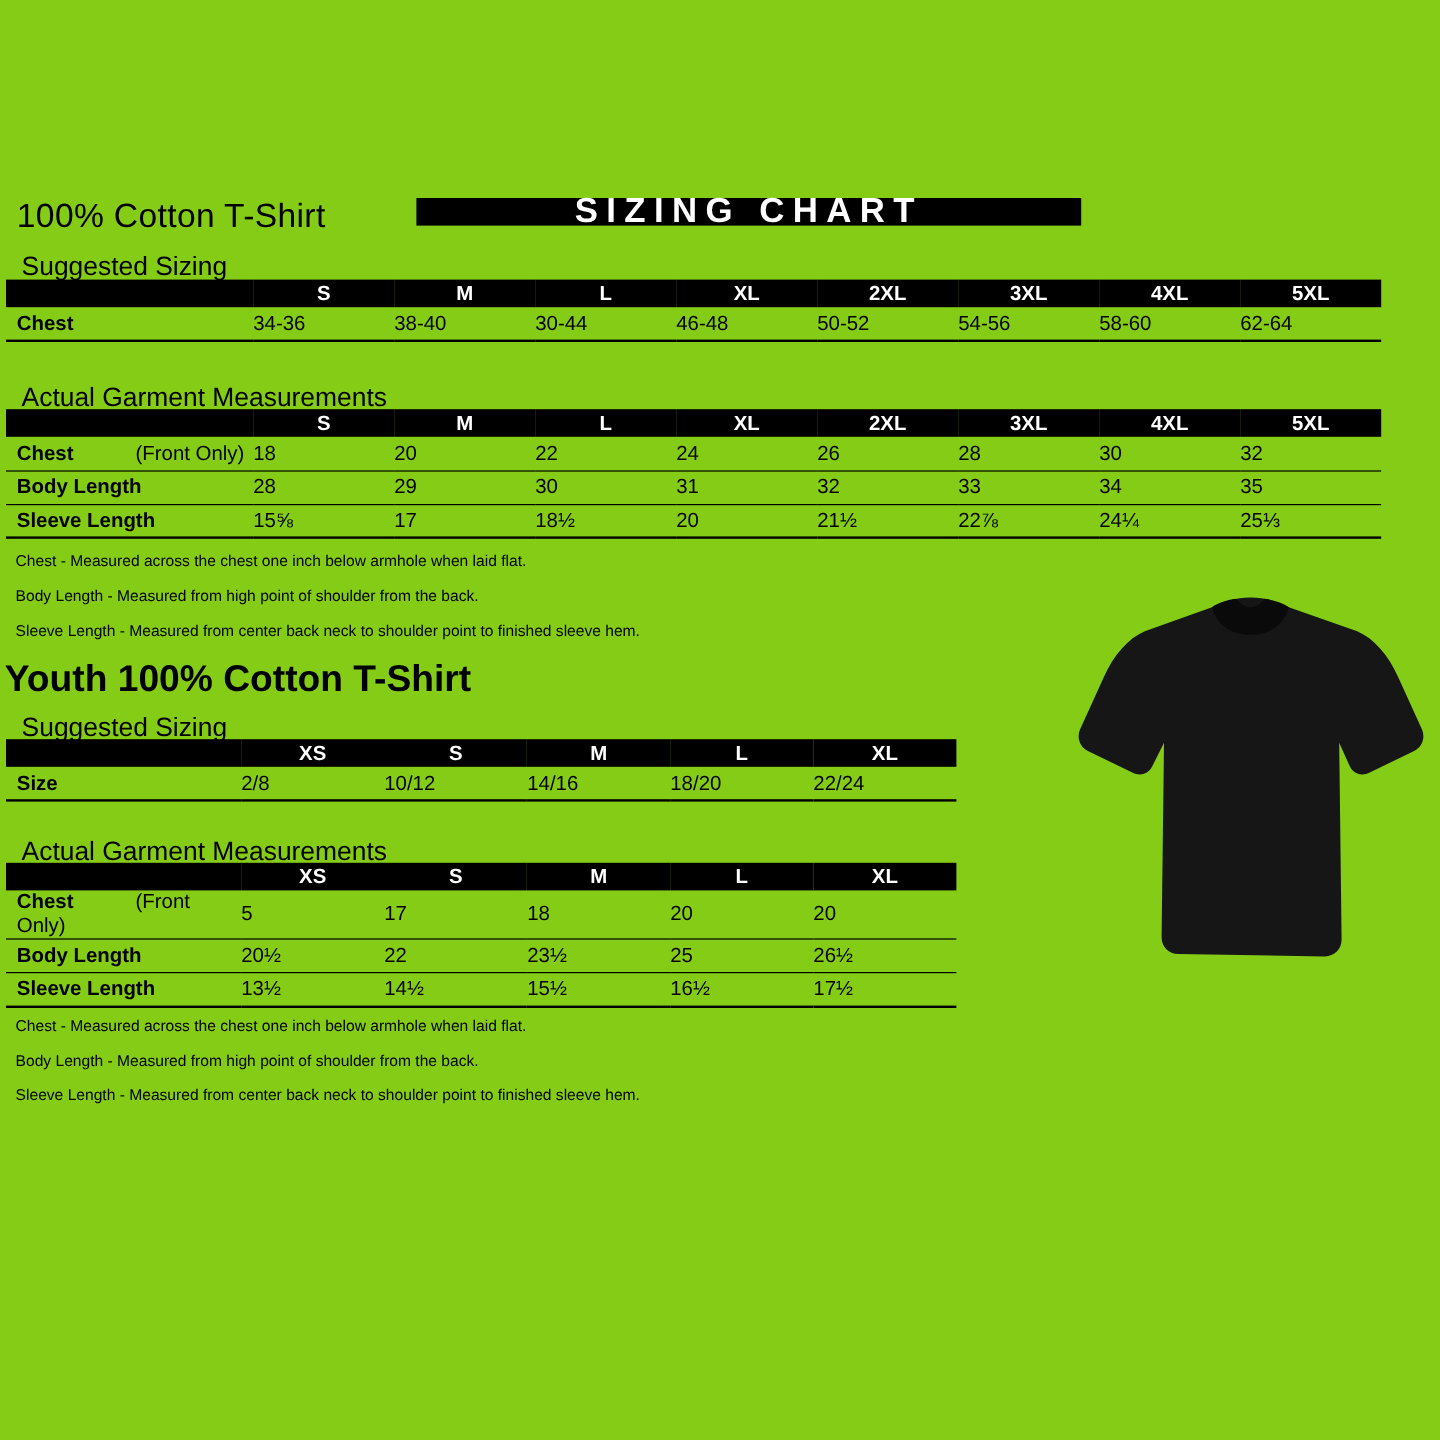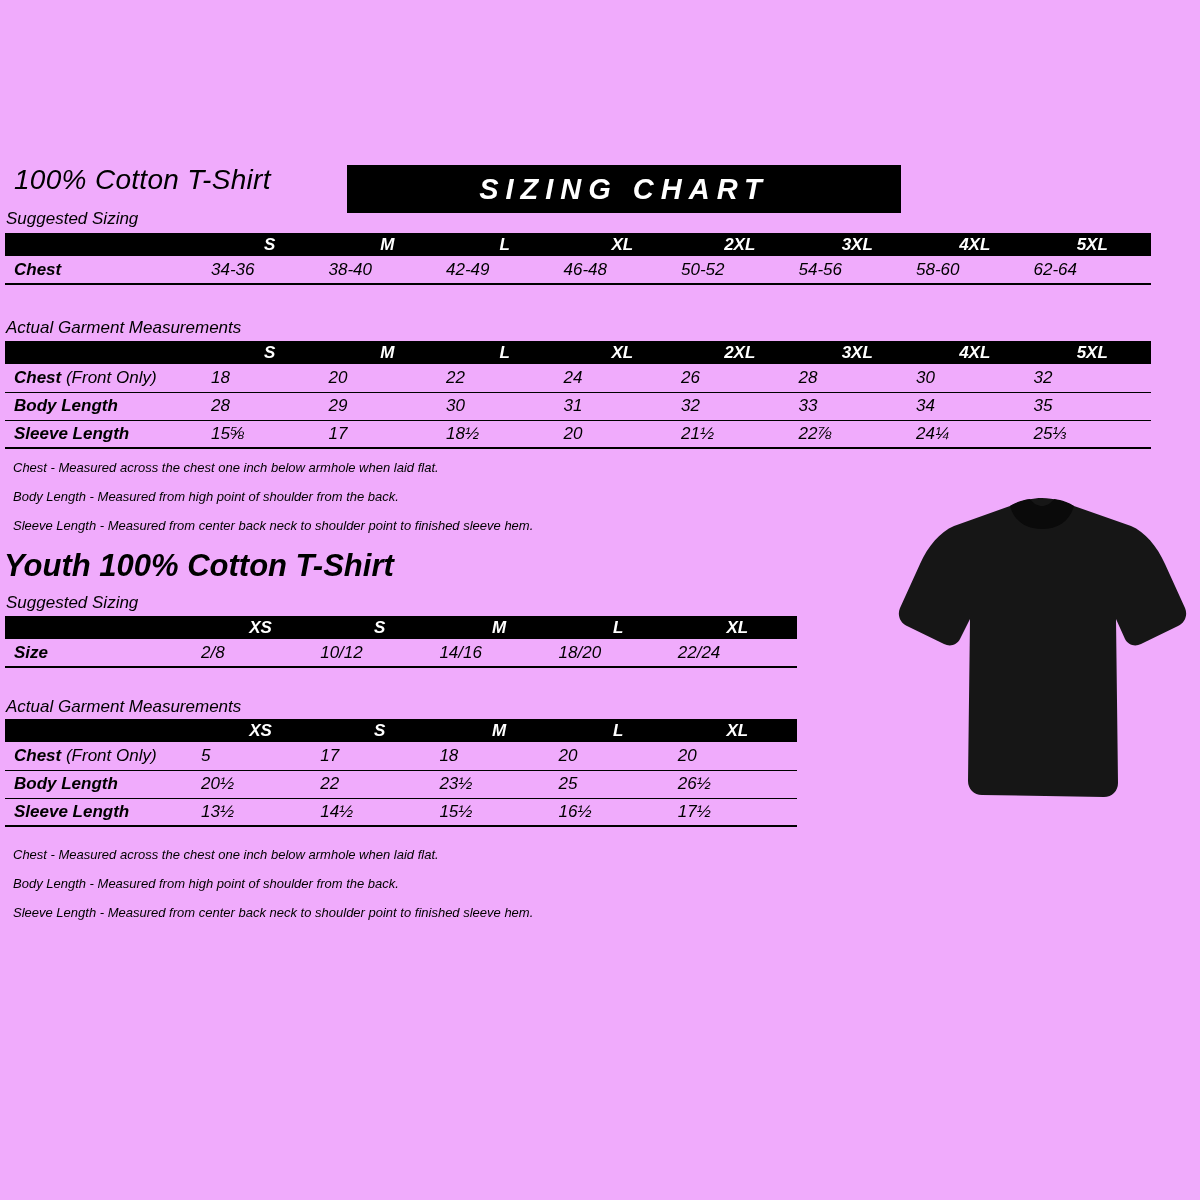--- a/index.html
+++ b/index.html
@@ -1,40 +1,40 @@
 <!DOCTYPE html>
 <html><head>
 <meta charset="utf-8">
 <style>
   * { margin:0; padding:0; box-sizing:border-box; }
   html, body { width:1200px; height:1200px; background:#ffffff; }
   body { font-family:"Liberation Sans", sans-serif; color:#000; }
-  .page { position:relative; width:1200px; height:1200px; overflow:hidden; background:#f0abfc;font-style:italic; }
+  .page { position:relative; width:1200px; height:1200px; overflow:hidden; background:#84cc16; }
 
   .adult-title { position:absolute; left:14px; top:164px; font-size:28px; font-weight:400; letter-spacing:.3px; }
   .youth-title { position:absolute; left:4px; top:548px; font-size:31px; font-weight:700; }
 
-  .banner { position:absolute; left:347px; top:165px; width:554px; height:48px;
+  .banner { position:absolute; left:347px; top:165px; width:554px; height:23px;
             background:#000; display:flex; align-items:center; justify-content:center; }
   .banner span { color:#fff; font-weight:700; font-size:29px; letter-spacing:7px; }
 
-  .section-label { position:absolute; font-size:17px; font-weight:400; }
+  .section-label { position:absolute; font-size:22px; font-weight:400;margin-left:12px; }
   #adult-suggested-label { left:6px; top:209px; }
   #adult-actual-label    { left:6px; top:318px; }
   #youth-suggested-label { left:6px; top:593px; }
   #youth-actual-label    { left:6px; top:697px; }
 
   table.size-table { position:absolute; border-collapse:collapse; table-layout:fixed;
                      border-bottom:2px solid #000; }
   table.size-table thead th { background:#000; color:#fff; font-size:17px; font-weight:700;
                               height:23px; text-align:center; padding:0; }
   table.size-table tbody tr { border-bottom:1px solid #000; }
   table.size-table tbody th { text-align:left; padding-left:9px; font-size:17px; font-weight:700; height:28px; }
   table.size-table tbody td { font-size:17px; height:28px; }
-  table.size-table .suffix { font-weight:400; }
+  table.size-table .suffix { font-weight:400;padding-left:47px; }
 
   #adult-suggested-table { left:5px; top:233px; width:1146px; }
   #adult-actual-table    { left:5px; top:341px; width:1146px; }
   #youth-suggested-table { left:5px; top:616px; width:792px; }
   #youth-actual-table    { left:5px; top:719px; width:792px; }
   .adult-table thead th.corner { width:206px; }
   .youth-table thead th.corner { width:196px; }
 
   .notes { position:absolute; font-size:13px; }
   .notes p { margin:0 0 10px 0; line-height:19px; }
@@ -68,21 +68,21 @@
           <th>3XL</th>
           <th>4XL</th>
           <th>5XL</th>
         </tr>
       </thead>
       <tbody>
         <tr>
           <th>Chest</th>
           <td>34-36</td>
           <td>38-40</td>
-          <td>42-49</td>
+          <td>30-44</td>
           <td>46-48</td>
           <td>50-52</td>
           <td>54-56</td>
           <td>58-60</td>
           <td>62-64</td>
         </tr>
       </tbody>
     </table>
 
   <div class="section-label" id="adult-actual-label">Actual Garment Measurements</div>

